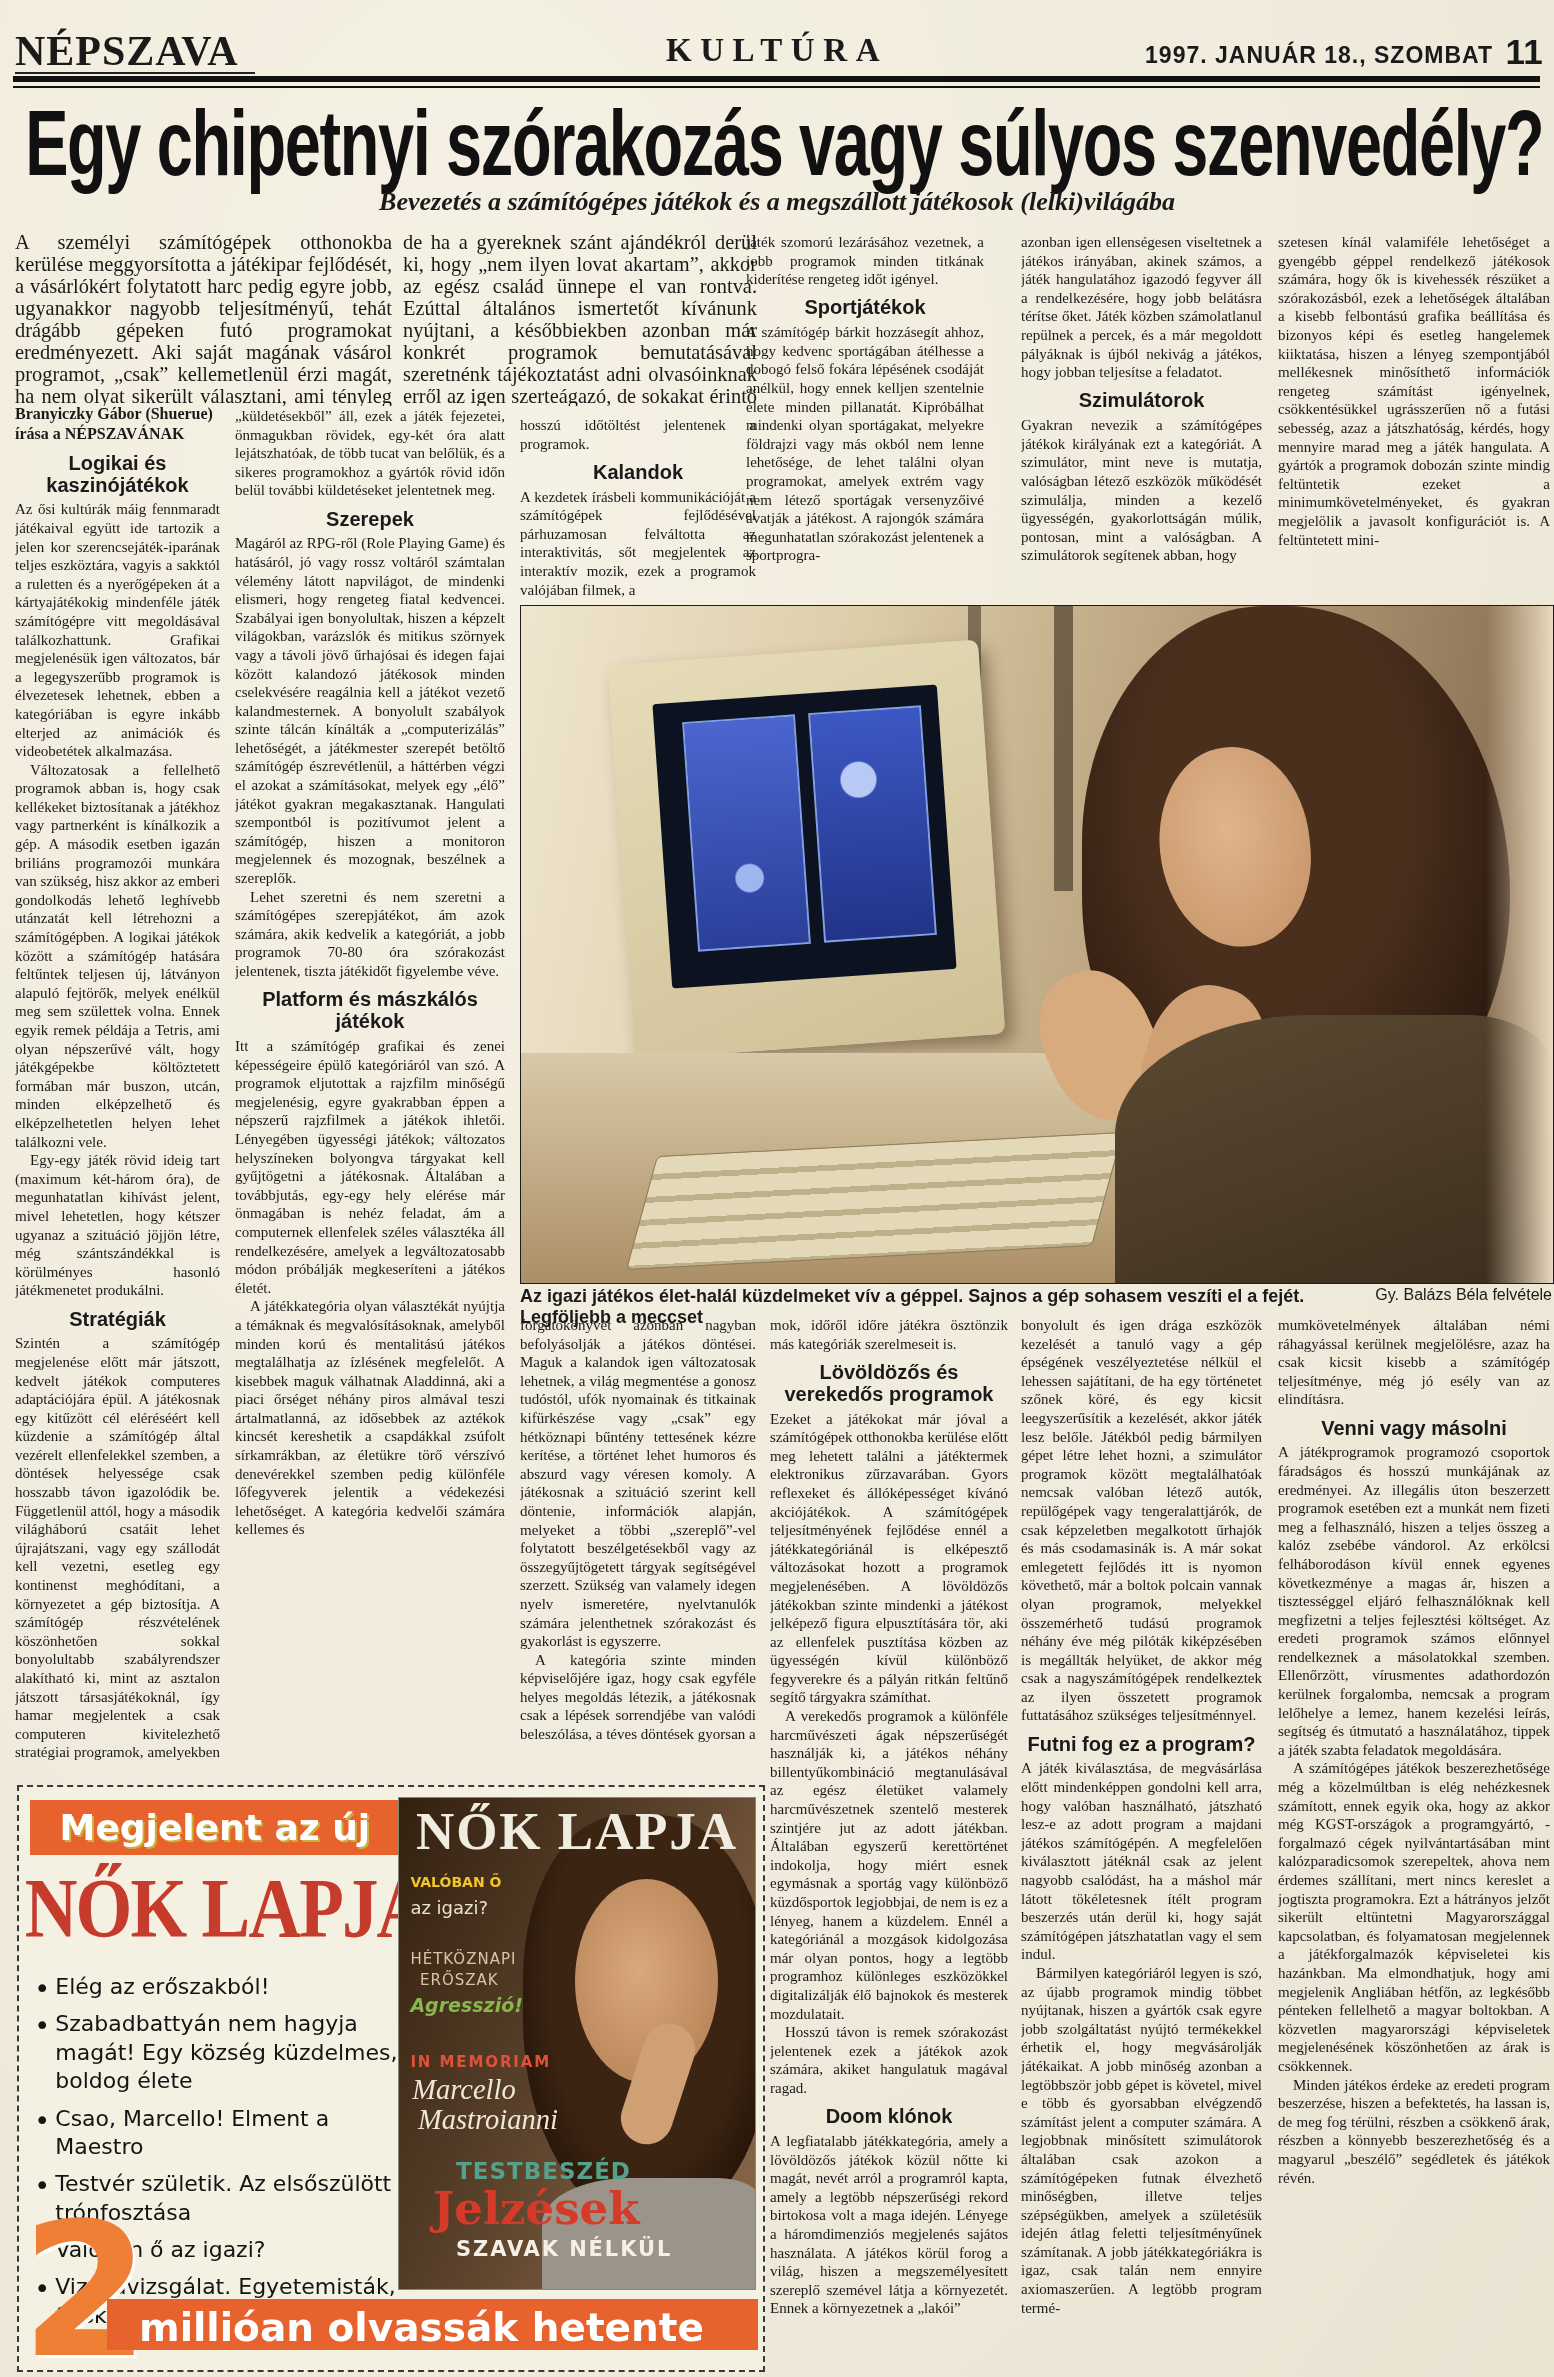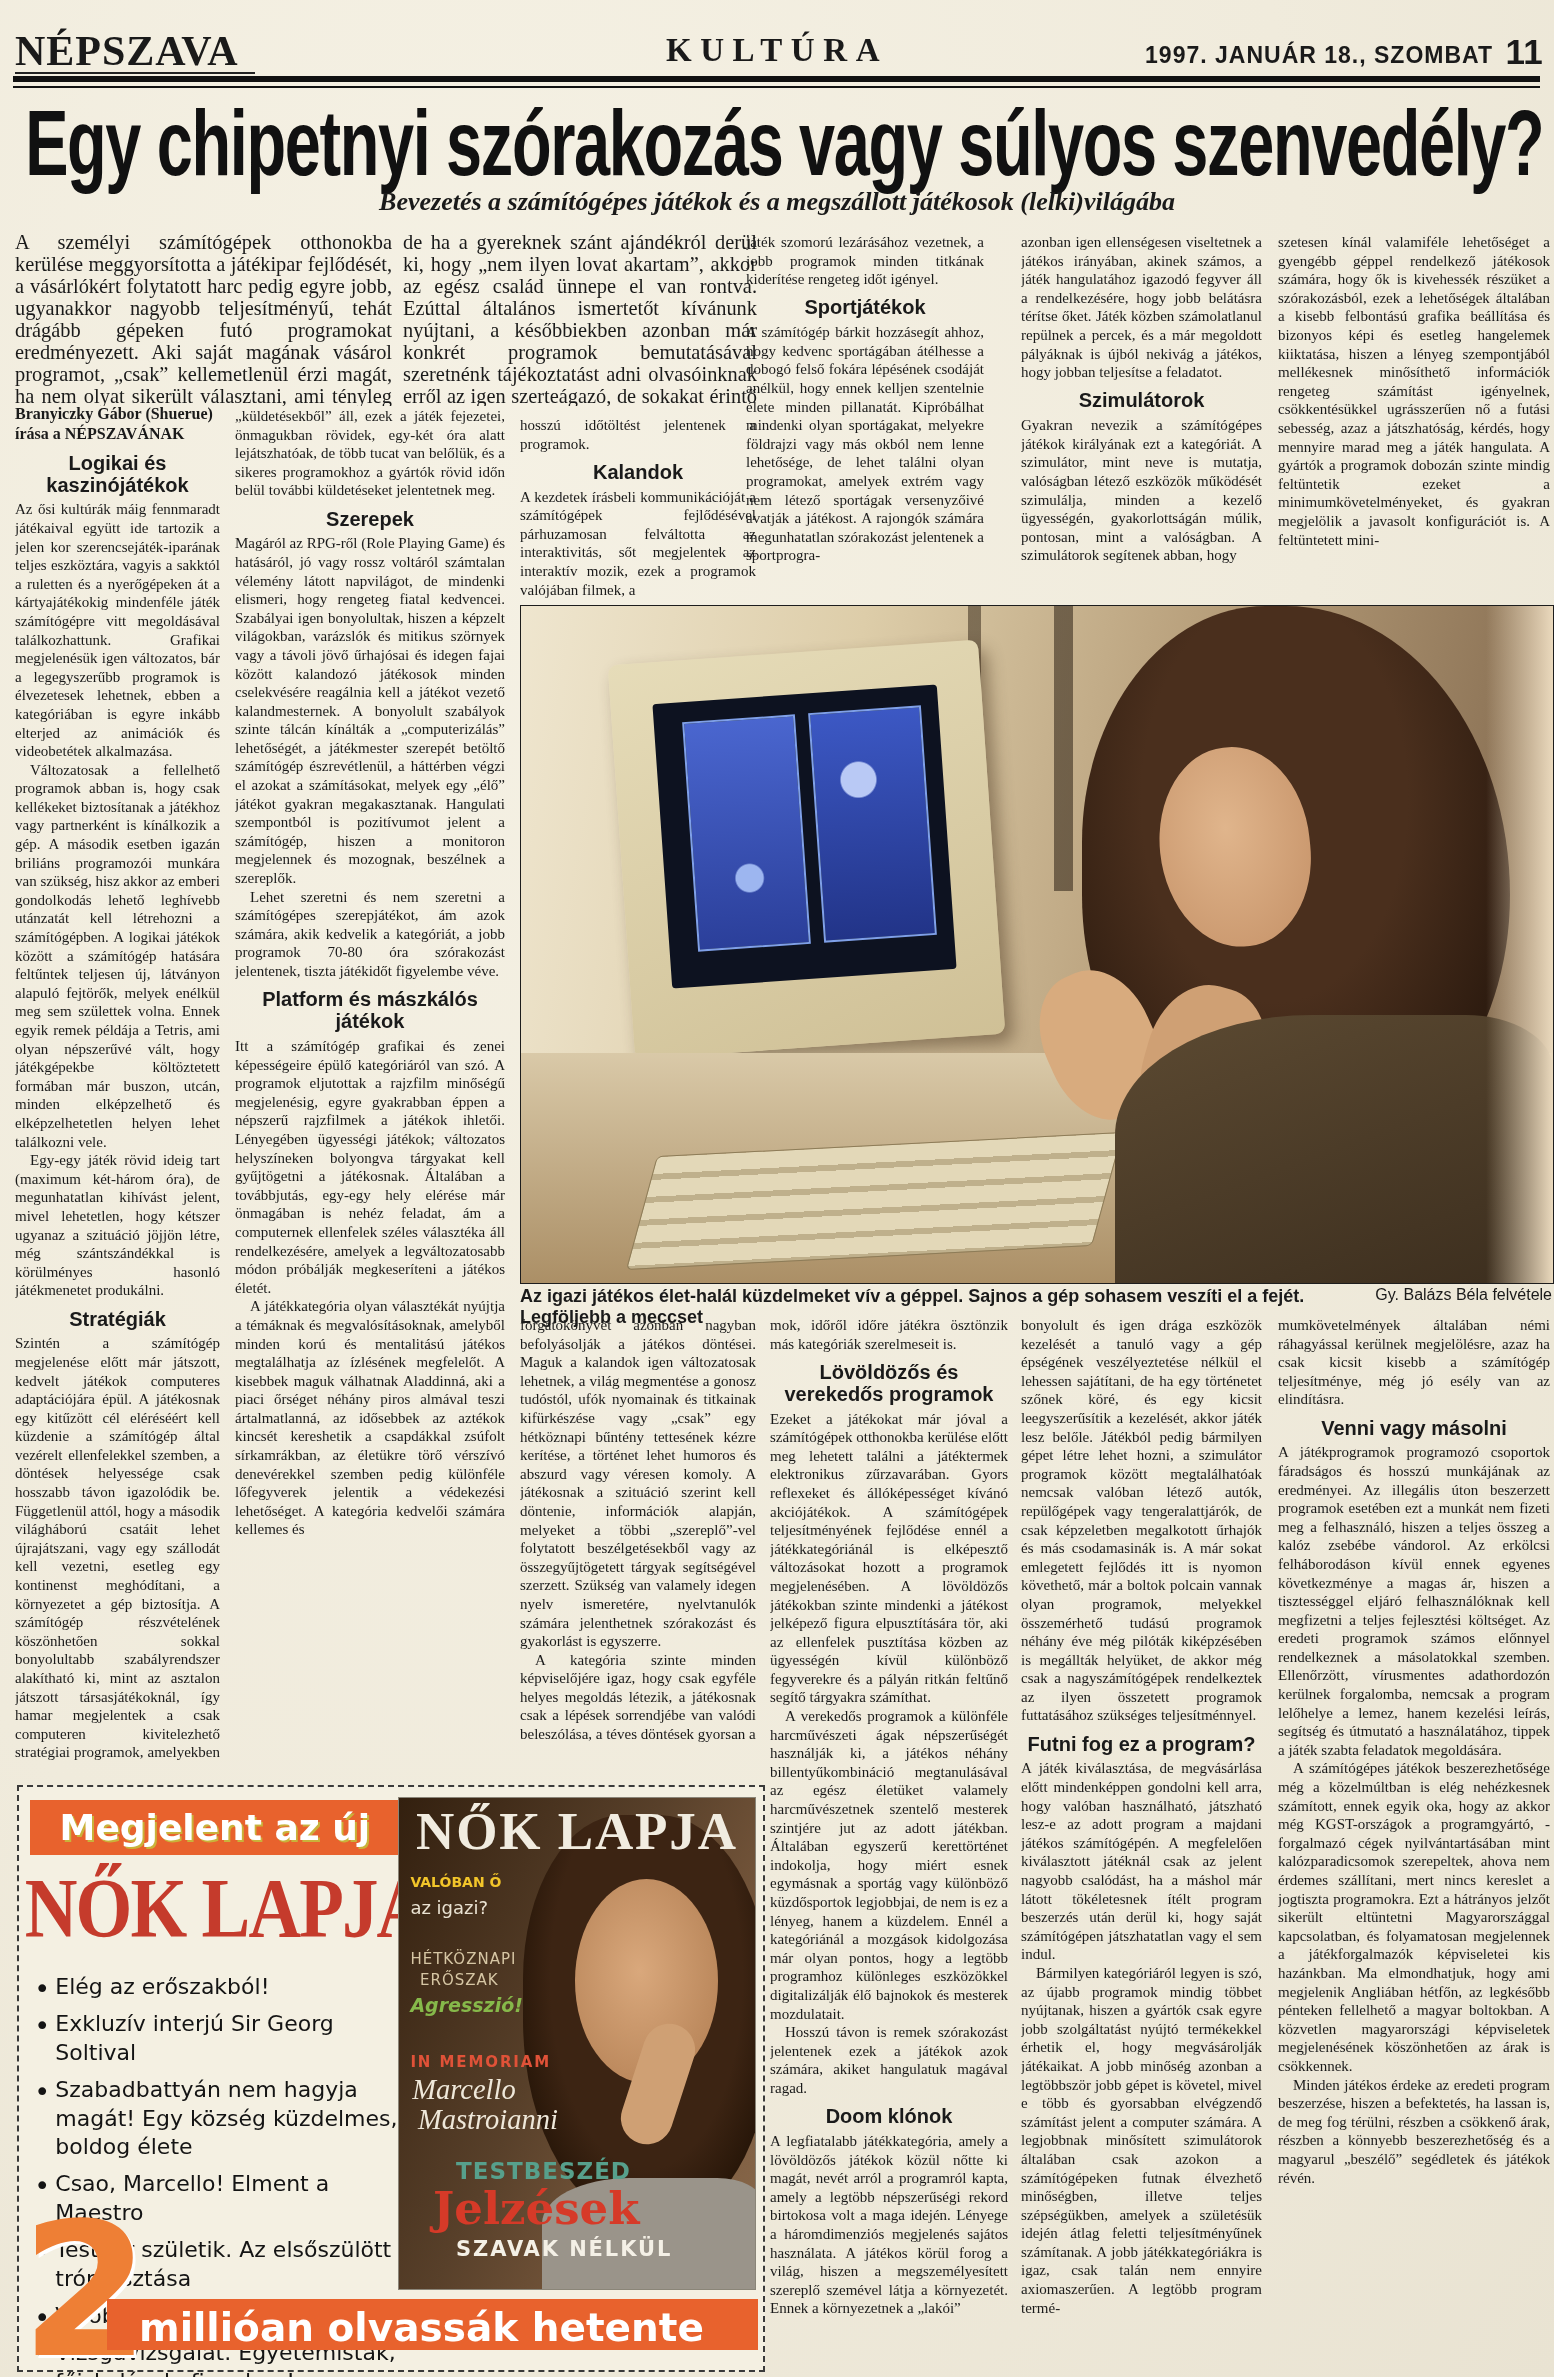--- a/index.html
+++ b/index.html
@@ -196,21 +196,20 @@
     <p>Minden játékos érdeke az eredeti program beszerzése, hiszen a befektetés, ha lassan is, de meg fog térülni, részben a csökkenő árak, részben a könnyebb beszerezhetőség és a magyarul „beszélő” segédletek és játékok révén.</p>
   </div>
 
   <div class="abs ad">
     <div class="abs ad-banner">
       <span>Megjelent az új</span>
     </div>
     <div class="abs ad-title">NŐK LAPJA</div>
     <div class="abs ad-bullets">
       <div class="bi">Elég az erőszakból!</div>
-      <div class="bi">Exkluzív interjú Sir Georg Soltival</div>
       <div class="bi">Szabadbattyán nem hagyja magát! Egy község küzdelmes, boldog élete</div>
       <div class="bi">Csao, Marcello! Elment a Maestro</div>
       <div class="bi">Testvér születik. Az elsőszülött trónfosztása</div>
       <div class="bi">Valóban ő az igazi?</div>
       <div class="bi">Vizsgavizsgálat. Egyetemisták, főiskolások, figyelem!</div>
 
     </div>
     <div class="abs big2">2</div>
     <div class="abs band">
       <span>millióan olvassák hetente</span>

